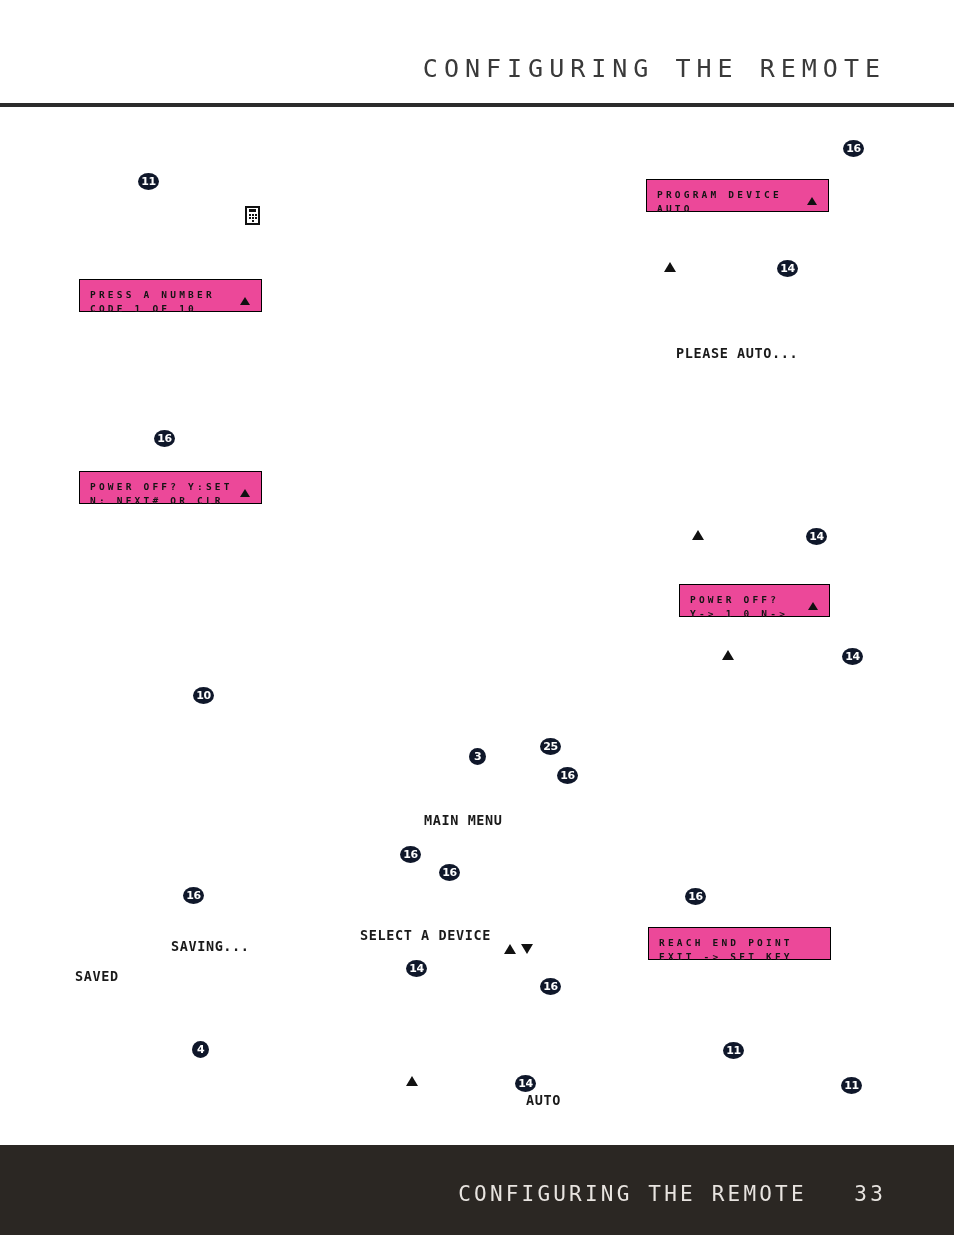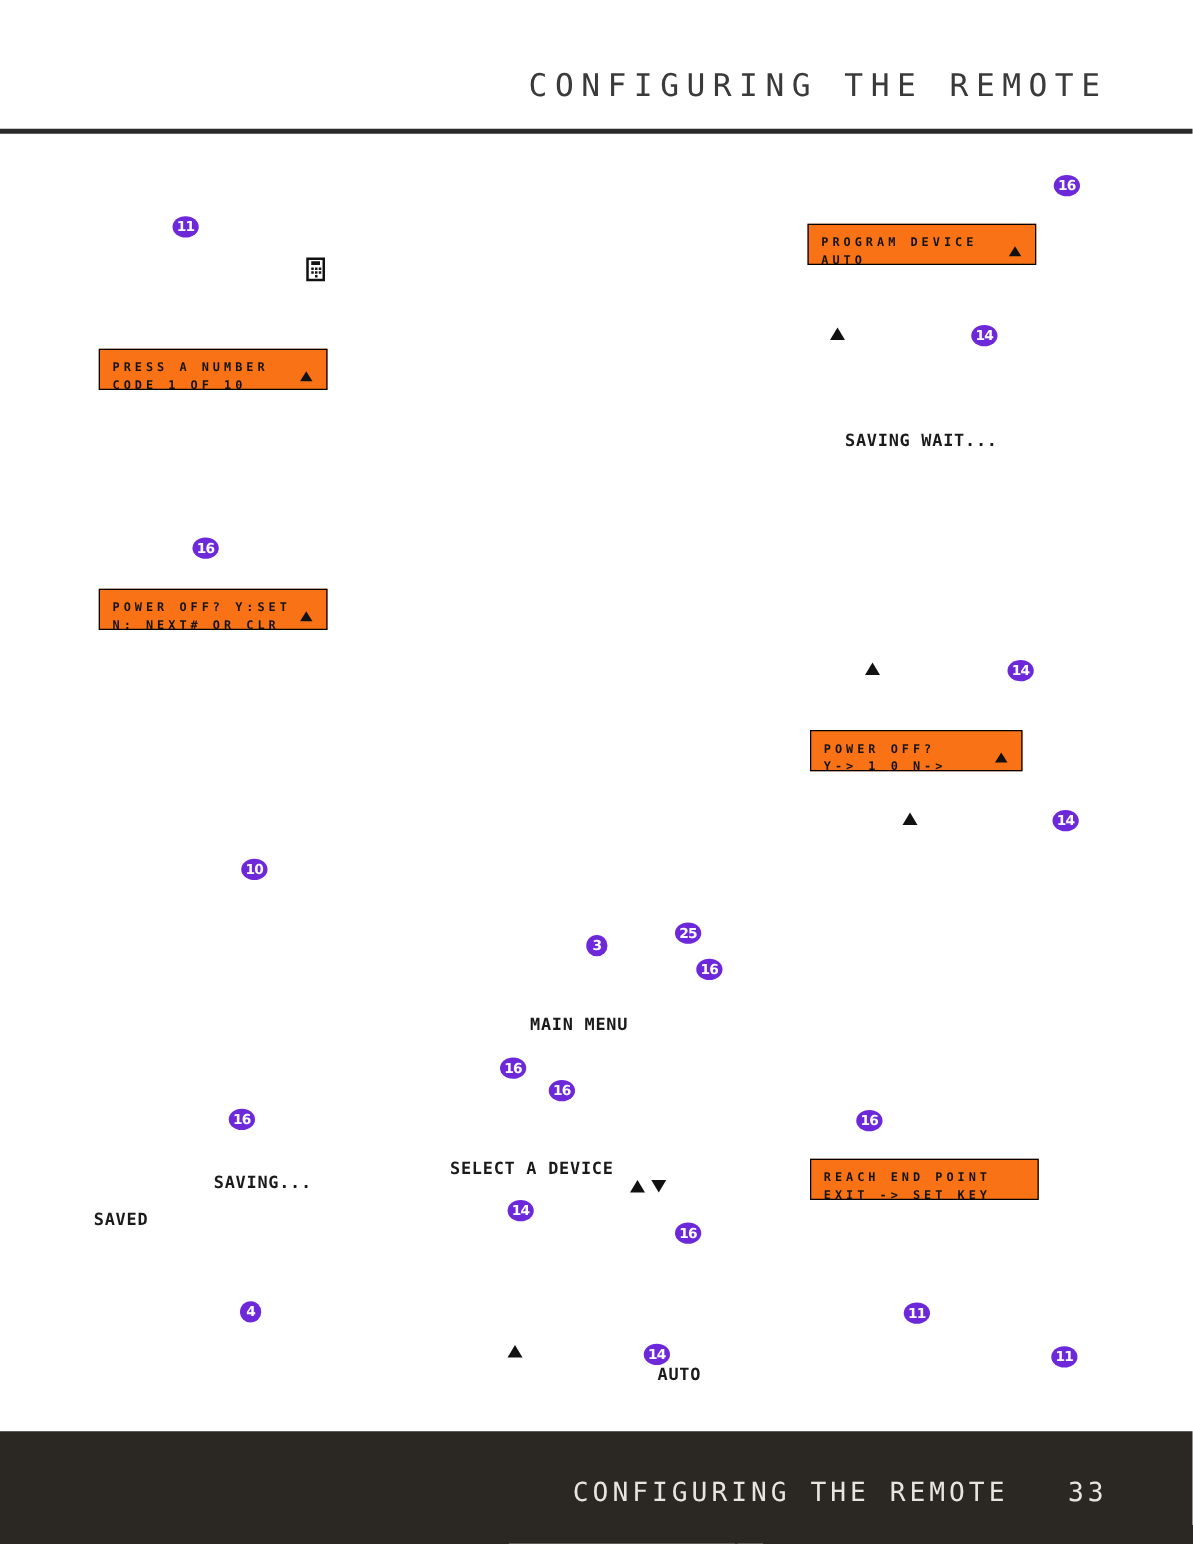--- a/index.html
+++ b/index.html
@@ -63,36 +63,36 @@
     height: 9px;
     background: #2b2723;
   }
 
   
   .badge {
     position: absolute;
     width: 21px;
     height: 17px;
     border-radius: 50%;
-    background: #6d28d9;
+    background: #0f172a;
     color: #ffffff;
     font-family: "DejaVu Sans", sans-serif;
     font-size: 11px;
     font-weight: bold;
     line-height: 17px;
     text-align: center;
     letter-spacing: -0.5px;
   }
   .badge.w1 { width: 17px; }
 
   
   .lcd {
     position: absolute;
     border: 1.6px solid #000000;
-    background: #f97316;
+    background: #ec4899;
     box-sizing: border-box;
     padding: 8px 0 0 10px;
   }
   .lcd-line {
     font-family: "DejaVu Sans Mono", monospace;
     font-size: 9.5px;
     letter-spacing: 3.2px;
     color: #141414;
     font-weight: bold;
     line-height: 14px;
@@ -174,32 +174,32 @@
     <div class="lcd" style="left: 79px; top: 471px; width: 183px; height: 33px;">
       <div class="lcd-line">POWER OFF? Y:SET</div>
       <div class="lcd-line">N: NEXT# OR CLR</div>
       <div class="lcd-tri"></div>
     </div>
     <div class="lcd" style="left: 646px; top: 179px; width: 183px; height: 33px;">
       <div class="lcd-line">PROGRAM DEVICE</div>
       <div class="lcd-line">AUTO</div>
       <div class="lcd-tri"></div>
     </div>
-    <div class="lcd" style="left: 648px; top: 584px; width: 170px; height: 33px;">
+    <div class="lcd" style="left: 679px; top: 584px; width: 151px; height: 33px;">
       <div class="lcd-line">POWER OFF?</div>
       <div class="lcd-line">Y-&gt; 1 0 N-&gt;</div>
       <div class="lcd-tri"></div>
     </div>
     <div class="lcd" style="left: 648px; top: 927px; width: 183px; height: 33px;">
       <div class="lcd-line">REACH END POINT</div>
       <div class="lcd-line">EXIT -&gt; SET KEY</div>
     </div>
   </div>
 <div id="text-layer">
-    <div class="lcdtext" style="left: 676px; top: 345px;">SAVING WAIT...</div>
+    <div class="lcdtext" style="left: 676px; top: 345px;">PLEASE AUTO...</div>
     <div class="lcdtext" style="left: 424px; top: 812px;">MAIN MENU</div>
     <div class="lcdtext" style="left: 360px; top: 927px;">SELECT A DEVICE</div>
     <div class="lcdtext" style="left: 155px; top: 938px; margin-left: 16px;">SAVING...</div>
     <div class="lcdtext" style="left: 75px; top: 968px;">SAVED</div>
     <div class="lcdtext" style="left: 526px; top: 1092px;">AUTO</div>
   </div>
 <div id="badge-layer">
     <div class="badge" style="left: 138px; top: 173px;">11</div>
     <div class="badge" style="left: 154px; top: 430px;">16</div>
     <div class="badge" style="left: 193px; top: 687px;">10</div>

